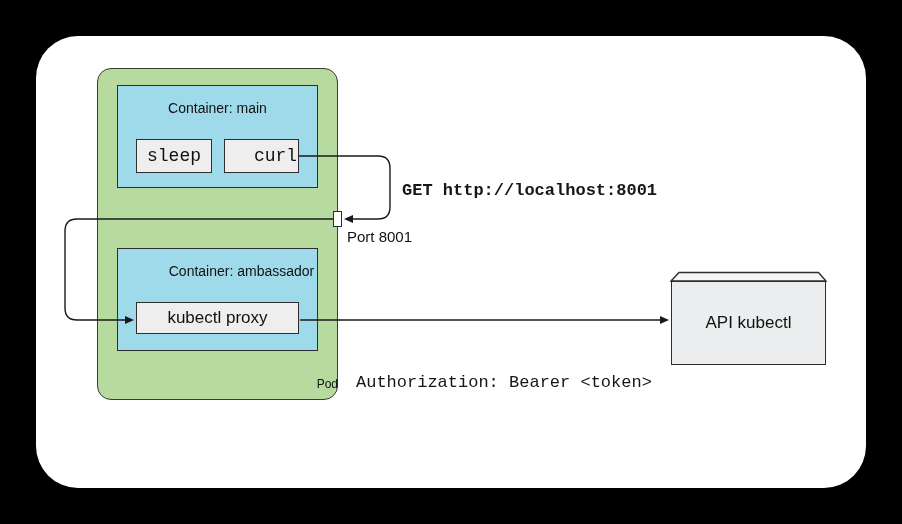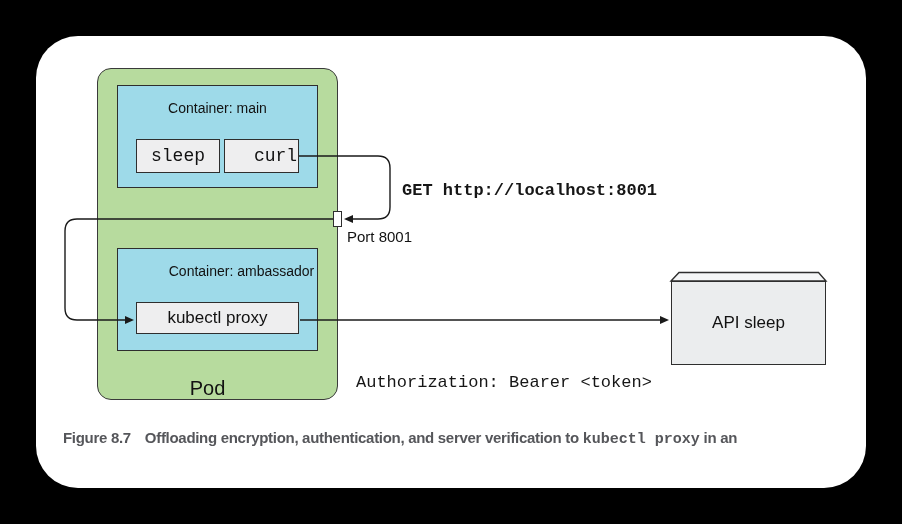--- a/index.html
+++ b/index.html
@@ -44,22 +44,22 @@
   }
   .proxy-box {
     left: 136px; top: 302px; width: 163px; height: 32px;
     background: #eeeeef;
     border: 1.4px solid #2e2e2e;
     box-sizing: border-box;
     display: flex; align-items: center; justify-content: center;
     font-size: 17px; color: #111111;
   }
   .pod-label {
-    left: 97px; top: 377px; width: 221px; text-align: center;
-    font-size: 20px; color: #121212;
+    left: 97px; top: 377px; width: 241px; text-align: right;
+    font-size: 12px; color: #121212;
   }
   .overlay {
     position: absolute; left: 0; top: 0;
     width: 902px; height: 524px;
     pointer-events: none;
   }
   .port-rect {
     left: 333px; top: 211px; width: 9px; height: 16px;
     background: #ffffff;
     border: 1.4px solid #2e2e2e;
@@ -101,21 +101,21 @@
 </style>
 </head>
 <body>
 
 <div class="abs card"></div>
 
 <div class="abs pod"></div>
 
 <div class="abs container-box" style="left:117px; top:85px;"></div>
 <div class="abs container-label" style="left:117px; top:100px;">Container: main</div>
-<div class="abs cmd-box" style="left:136px; top:139px; width:84px; height:34px;">
+<div class="abs cmd-box" style="left:136px; top:139px; width:76px; height:34px;">
   <span>sleep</span>
 </div>
 <div class="abs cmd-box" style="left:224px; top:139px; width:75px; height:34px;padding-left:28px;">
   <span>curl</span>
 </div>
 
 <div class="abs container-box" style="left:117px; top:248px;"></div>
 <div class="abs container-label" style="left:117px; top:263px;padding-left:24px;">Container: ambassador</div>
 <div class="abs proxy-box">
   <span>kubectl proxy</span>
@@ -139,20 +139,17 @@
 
 <div class="abs port-rect"></div>
 <div class="abs port-label">Port 8001</div>
 
 <div class="abs mono-note note-local">GET http://localhost:8001</div>
 <div class="abs mono-note note-api">
   <div>Authorization: Bearer &lt;token&gt;</div>
 </div>
 
 <div class="abs api-front">
-  <span>API sleep</span>
+  <span>API kubectl</span>
 </div>
 
 <div class="abs caption">
-  <div>
-    <span class="fig-label">Figure 8.7</span><span>Offloading encryption, authentication, and server verification to </span><span class="code">kubectl proxy</span><span> in an</span>
-  </div>
 </div>
 
 </body></html>

